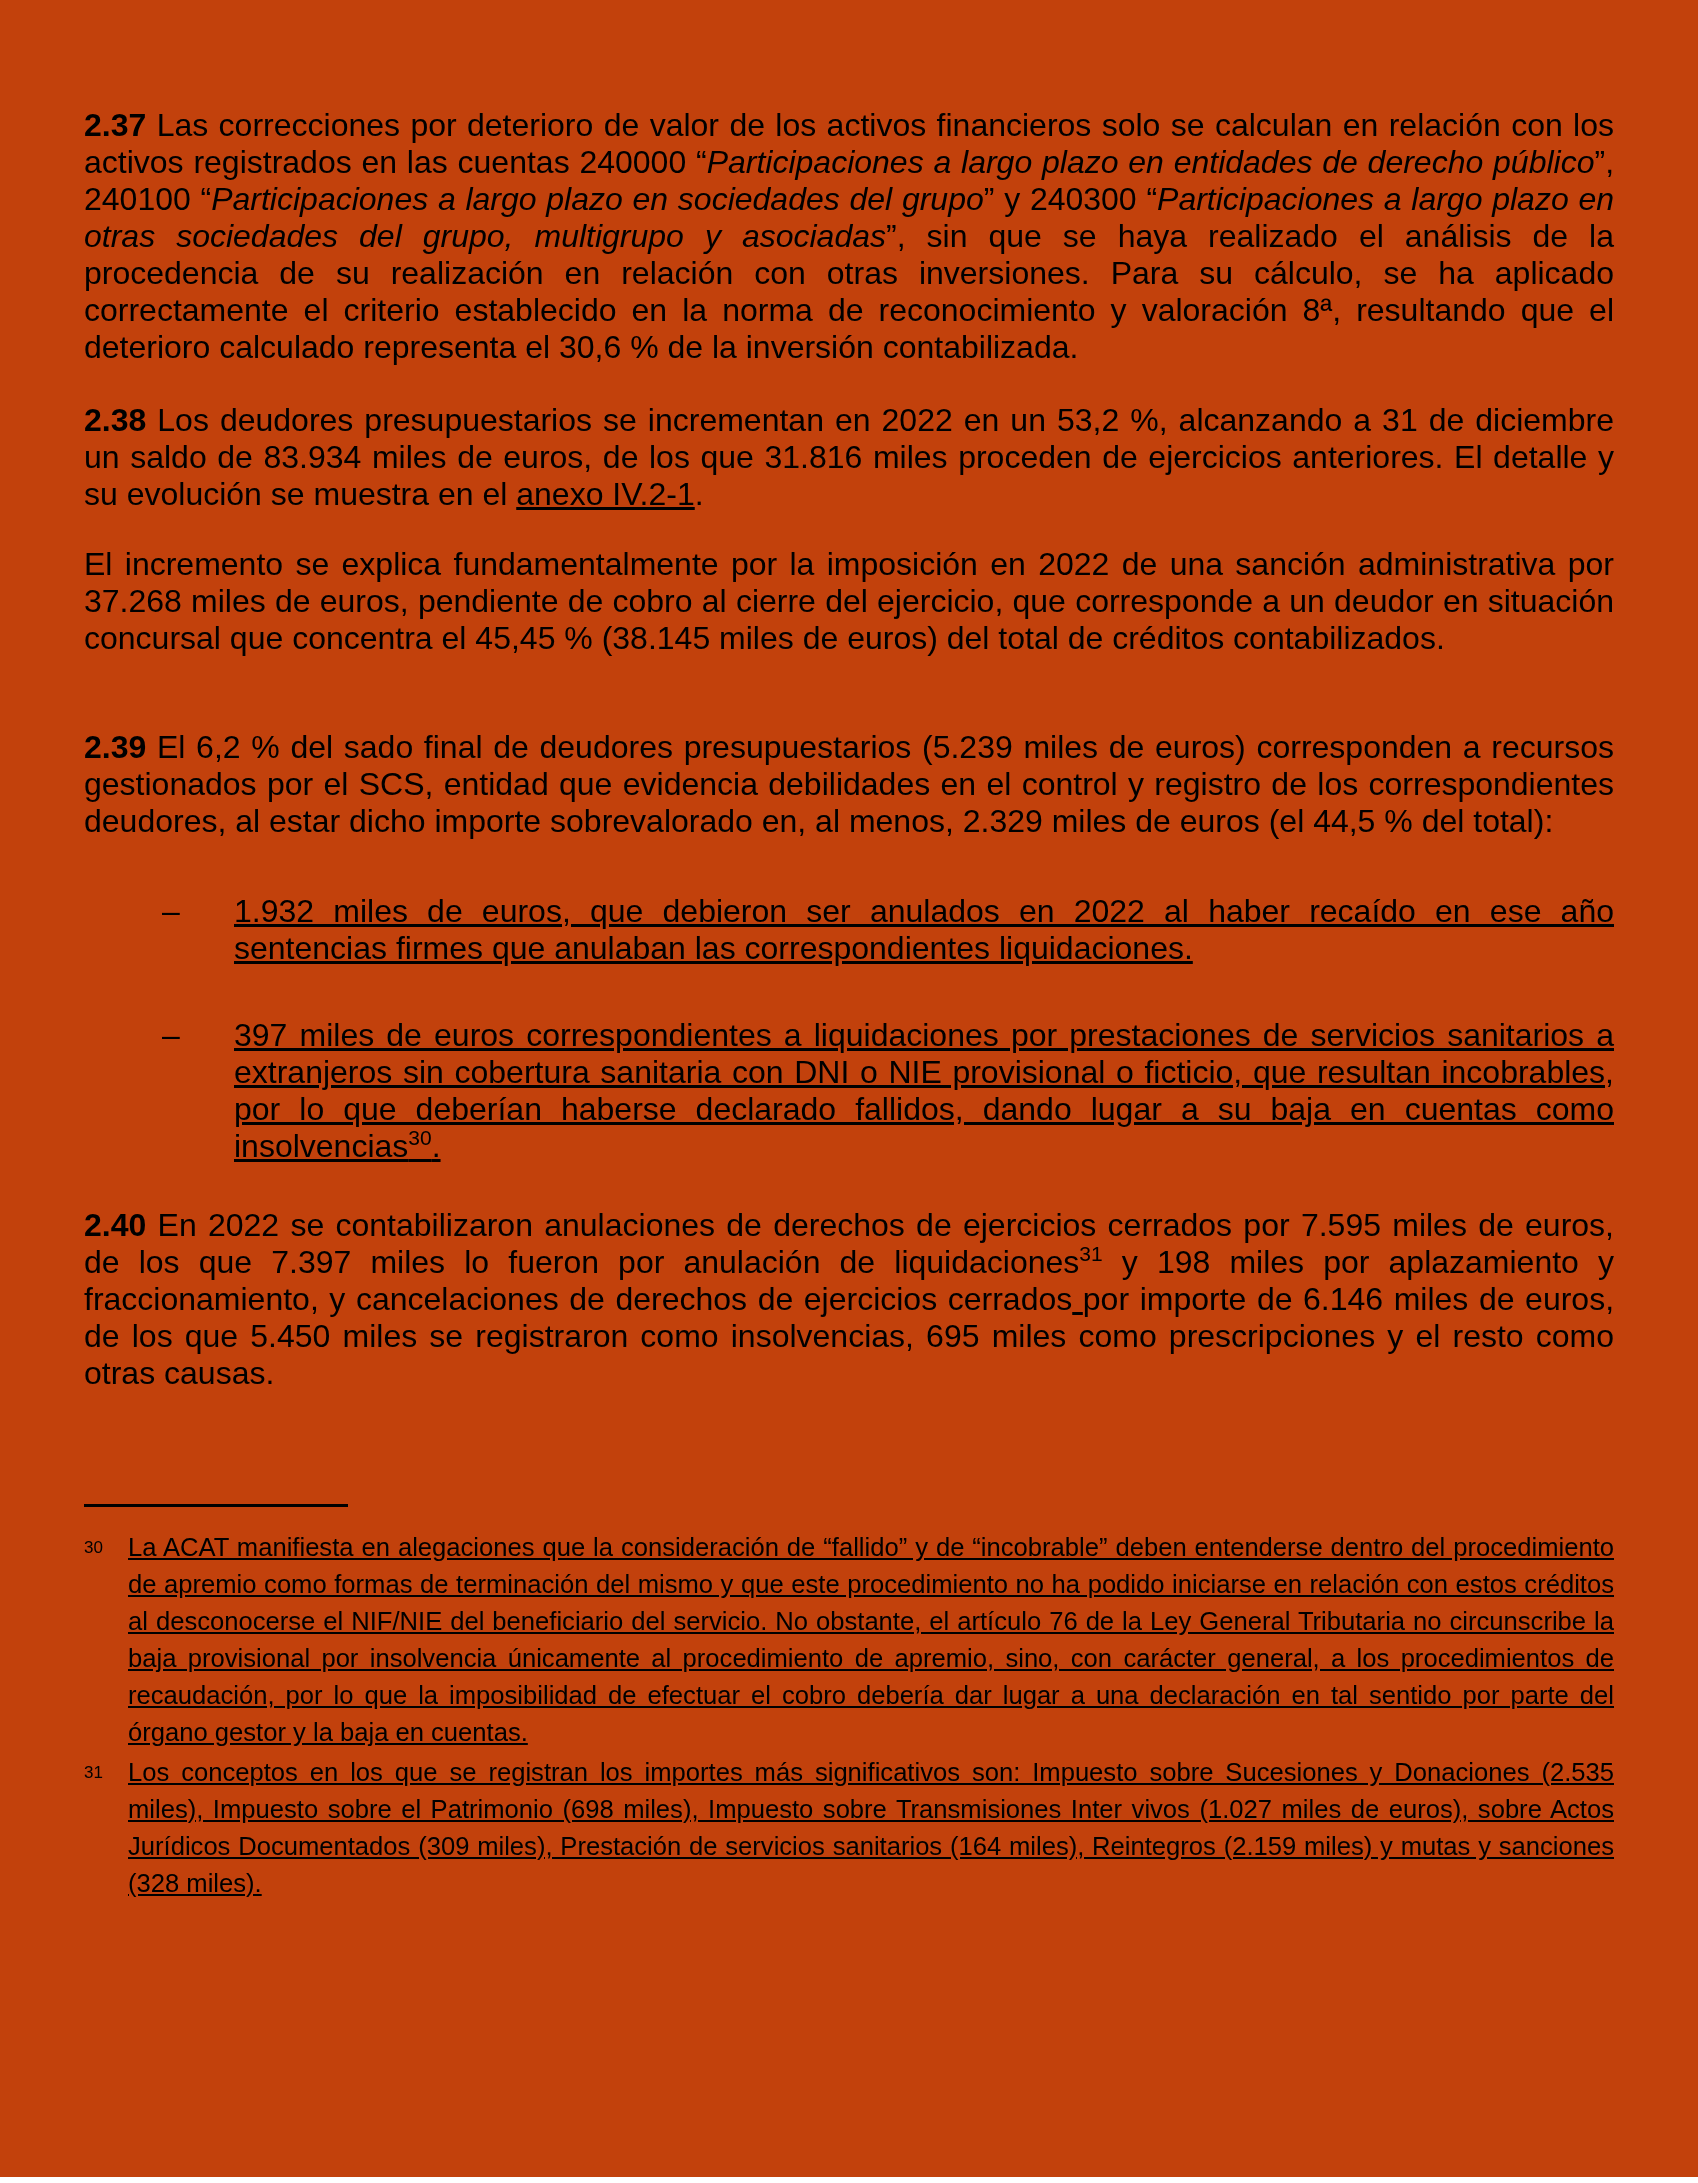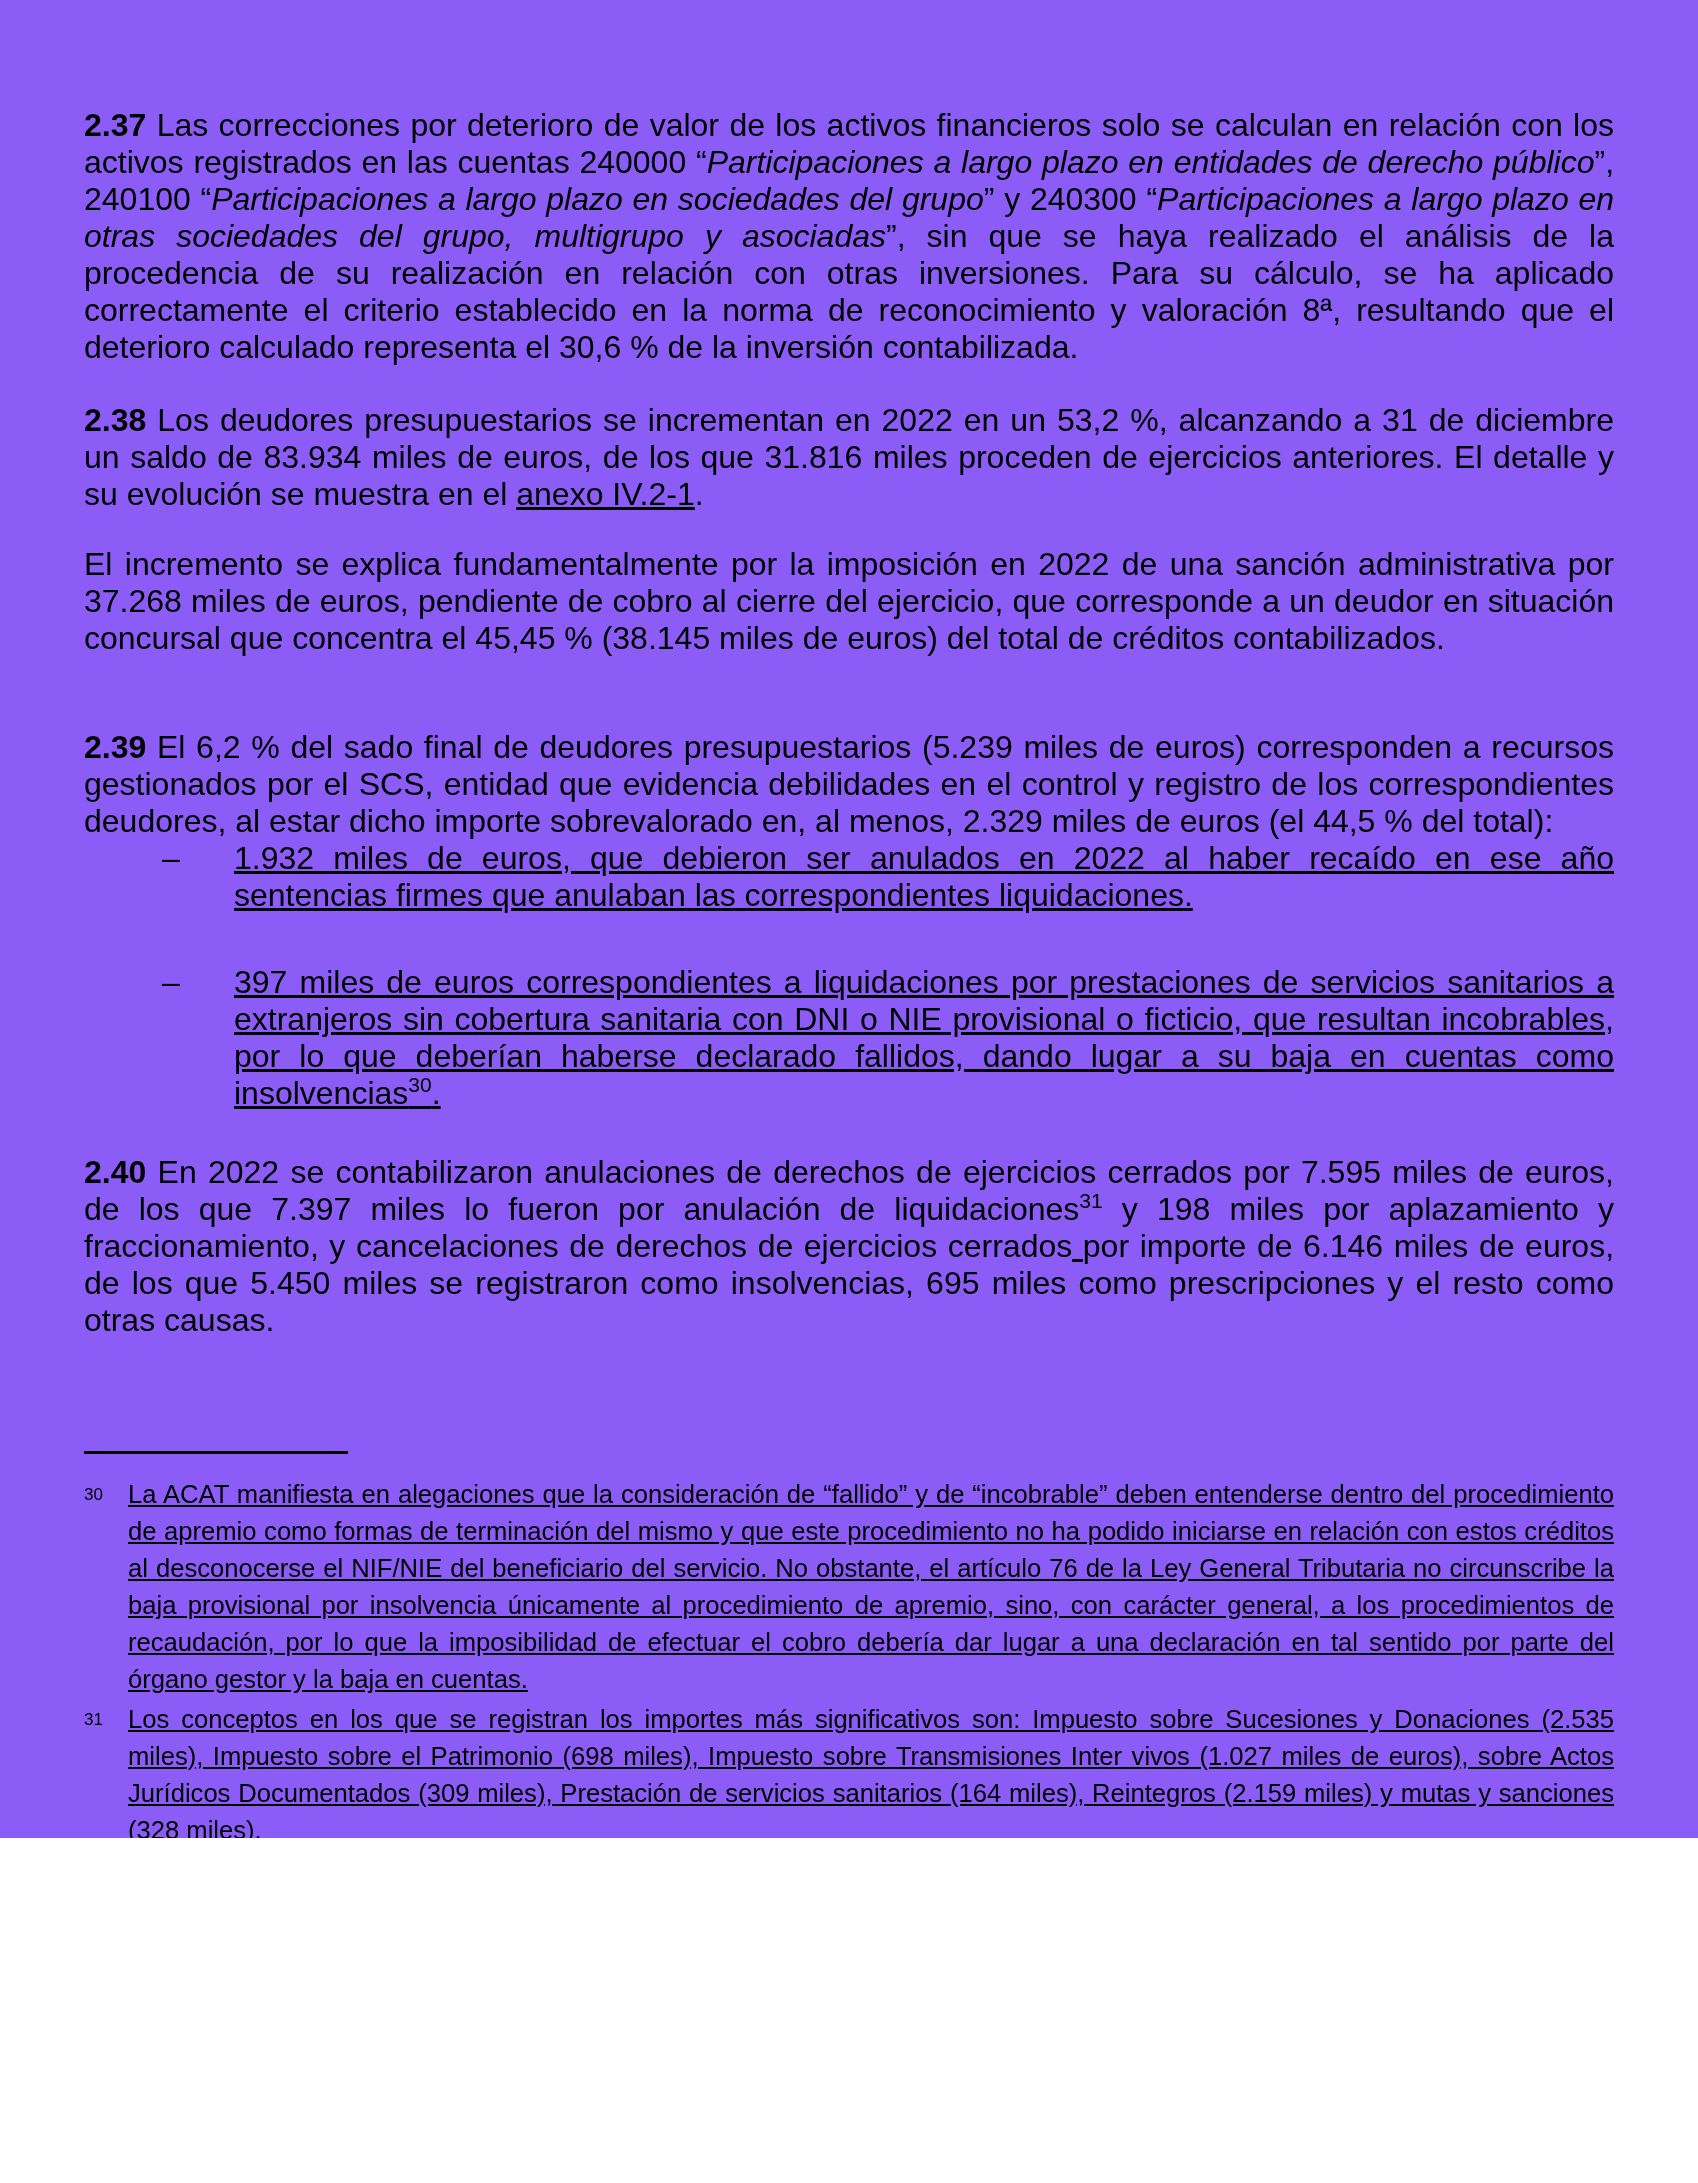--- a/index.html
+++ b/index.html
@@ -3,23 +3,23 @@
 <meta charset="utf-8">
 <style>
   html, body {
     margin: 0;
     padding: 0;
     background: #ffffff;
   }
   .page {
     position: relative;
     width: 1699px;
-    height: 1838px;
+    height: 2177px;
     box-sizing: border-box;
-    background: #8b5cf6;
+    background: #c2410c;
     color: #000000;
     font-family: "Liberation Sans", "DejaVu Sans", sans-serif;
     font-size: 32px;
     line-height: 37px;
     padding: 107px 85px 0 84px;
     overflow: hidden;
   }
   p { margin: 0; }
   .body-par {
     text-align: justify;
@@ -30,21 +30,21 @@
   .heading-b { margin-bottom: 40px; }
   .hb-label { display: inline-block; width: 54px; }
   .heading-sub {
     font-weight: bold;
     font-style: italic;
     margin-bottom: 66px;
   }
   .p238 { margin-bottom: 33px; }
   .xref { text-decoration: underline; color: #000000; }
   .p-inc { margin-bottom: 72px; }
-  .p239 { }
+  .p239 { margin-bottom: 53px; }
   .bullet {
     display: flex;
     margin-left: 78px;
   }
   .bullet-1 { margin-bottom: 50px; }
   .bullet-2 { margin-bottom: 42px; }
   .bullet-dash {
     flex: none;
     width: 72px;
   }

